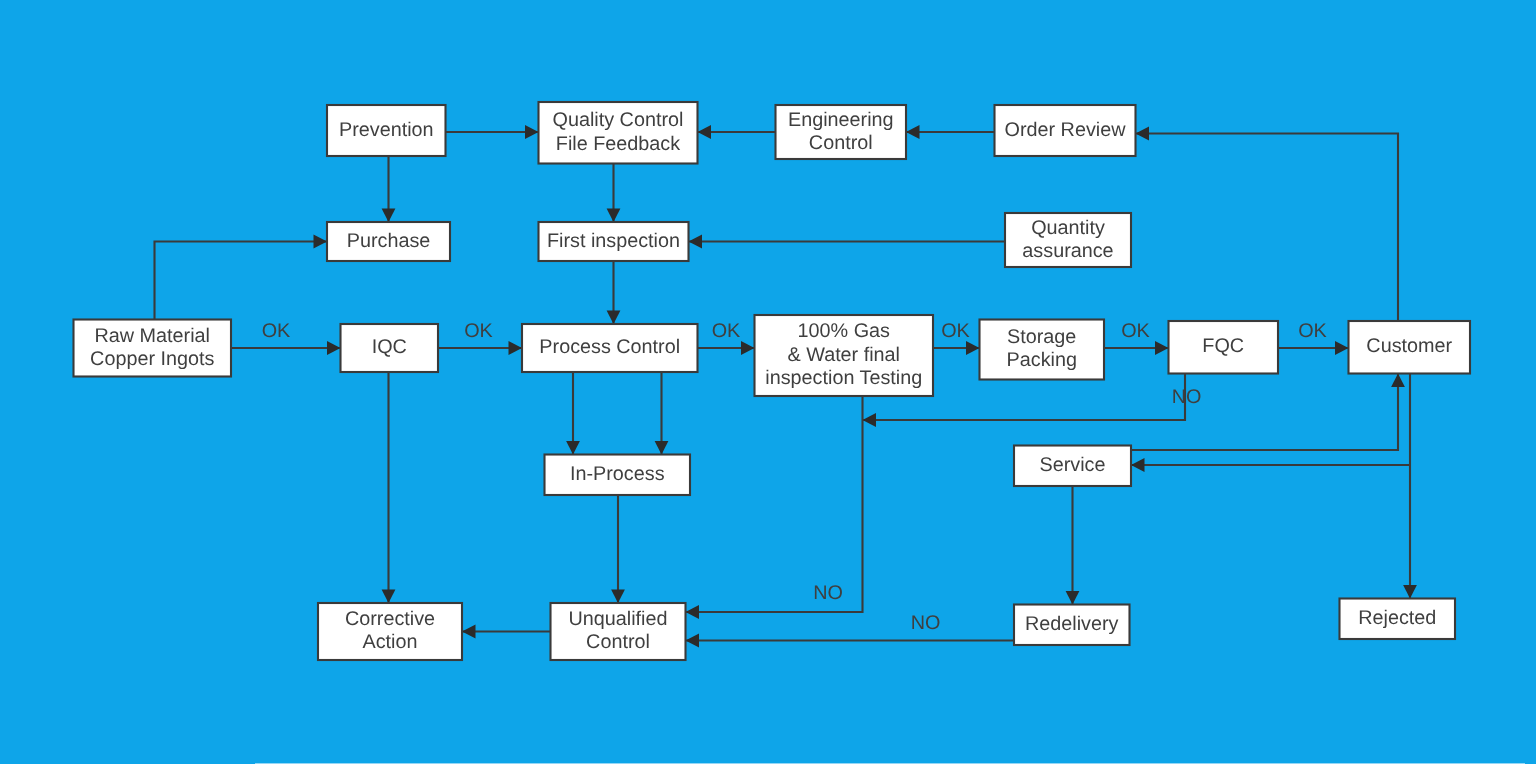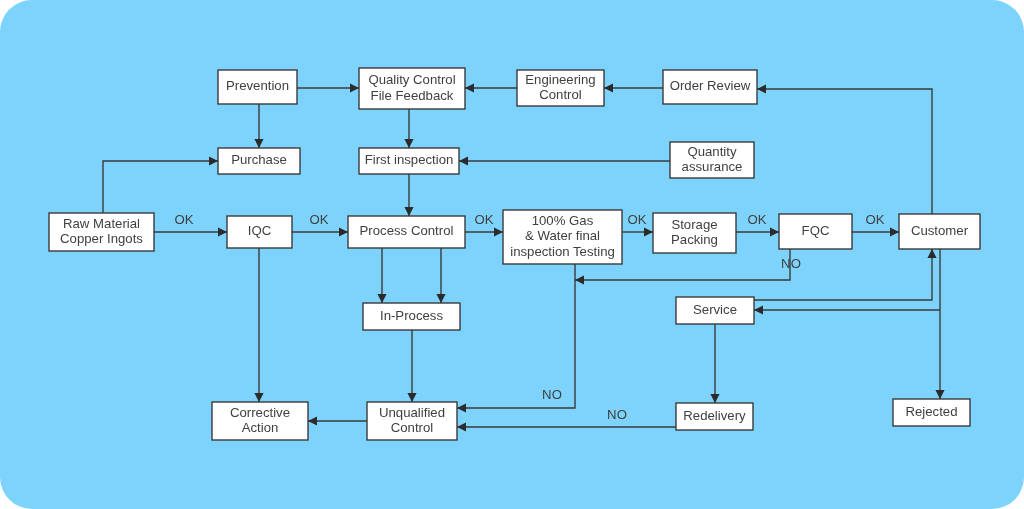--- a/index.html
+++ b/index.html
@@ -5,24 +5,23 @@
 <style>
   html, body {
     margin: 0;
     padding: 0;
     background: #ffffff;
   }
   #canvas {
     position: relative;
     width: 1024px;
     height: 509px;
-    background: #7dd3fc;
+    background: #0ea5e9;
     font-family: "Liberation Sans", sans-serif;
     overflow: hidden;
-    border-radius: 32px;
   }
   #flow-svg {
     position: absolute;
     left: 0; top: 0;
     width: 1024px;
     height: 509px;
   }
   .node-rect {
     fill: #ffffff;
     stroke: #3a3a3a;

